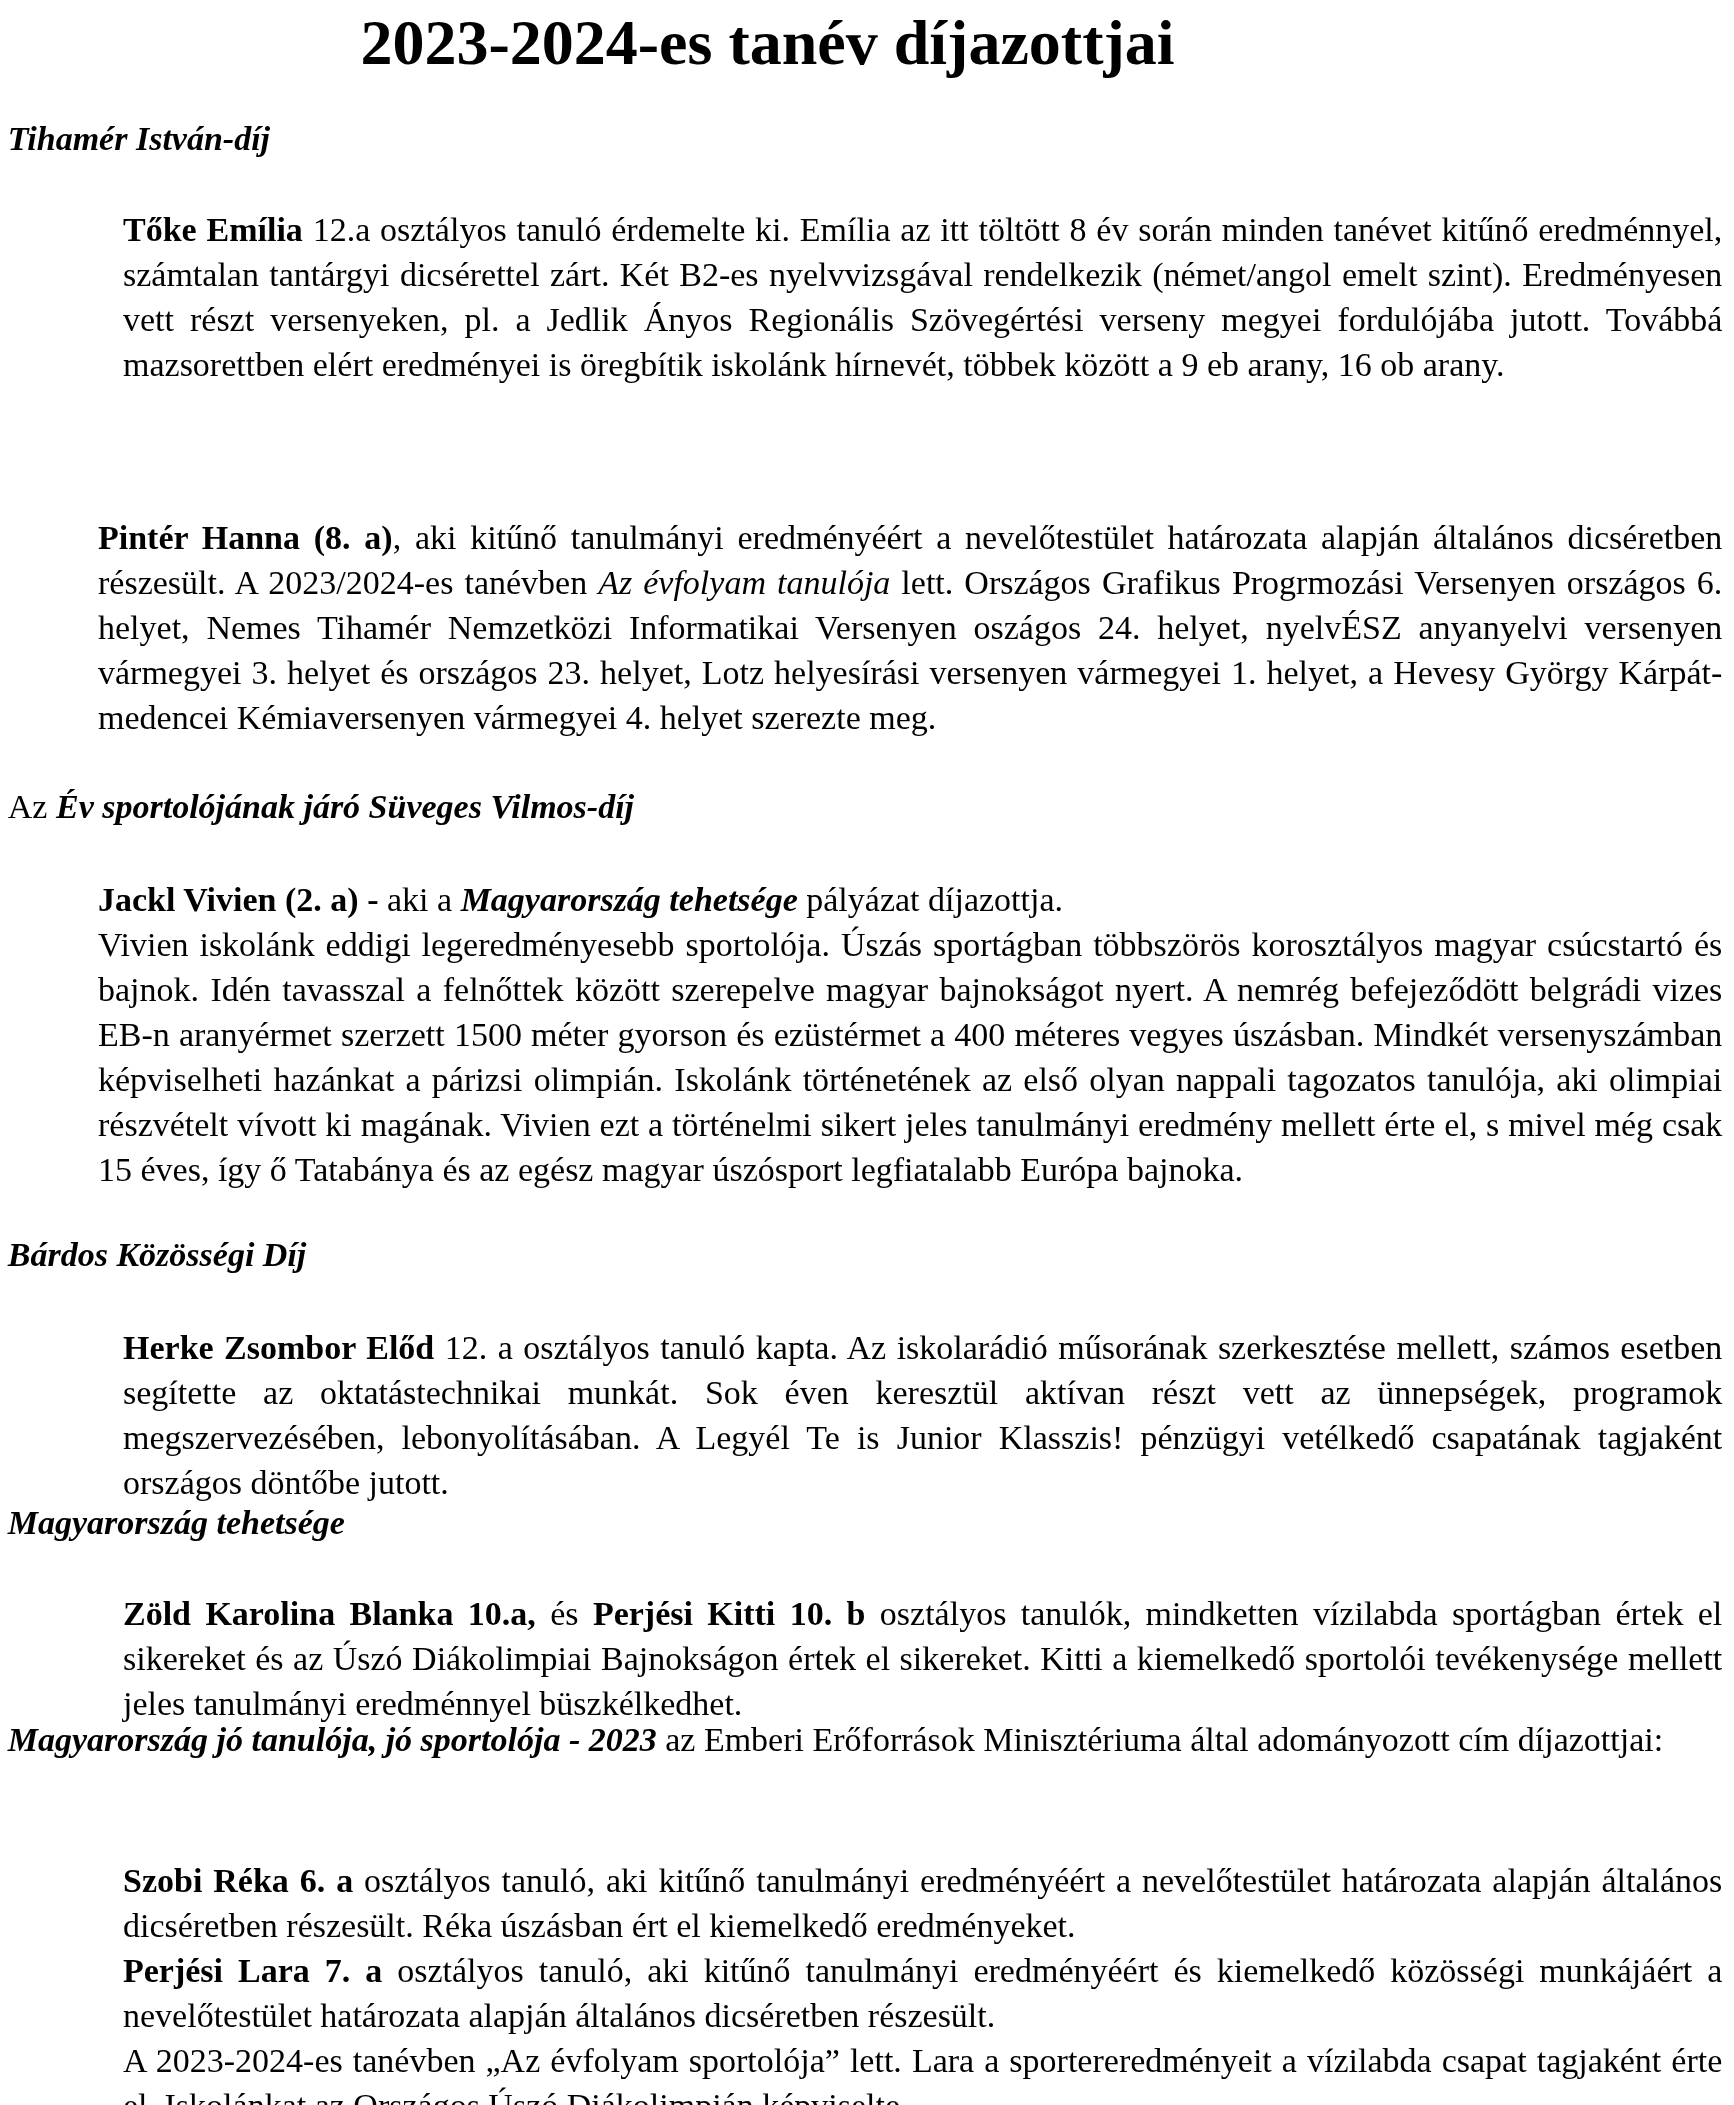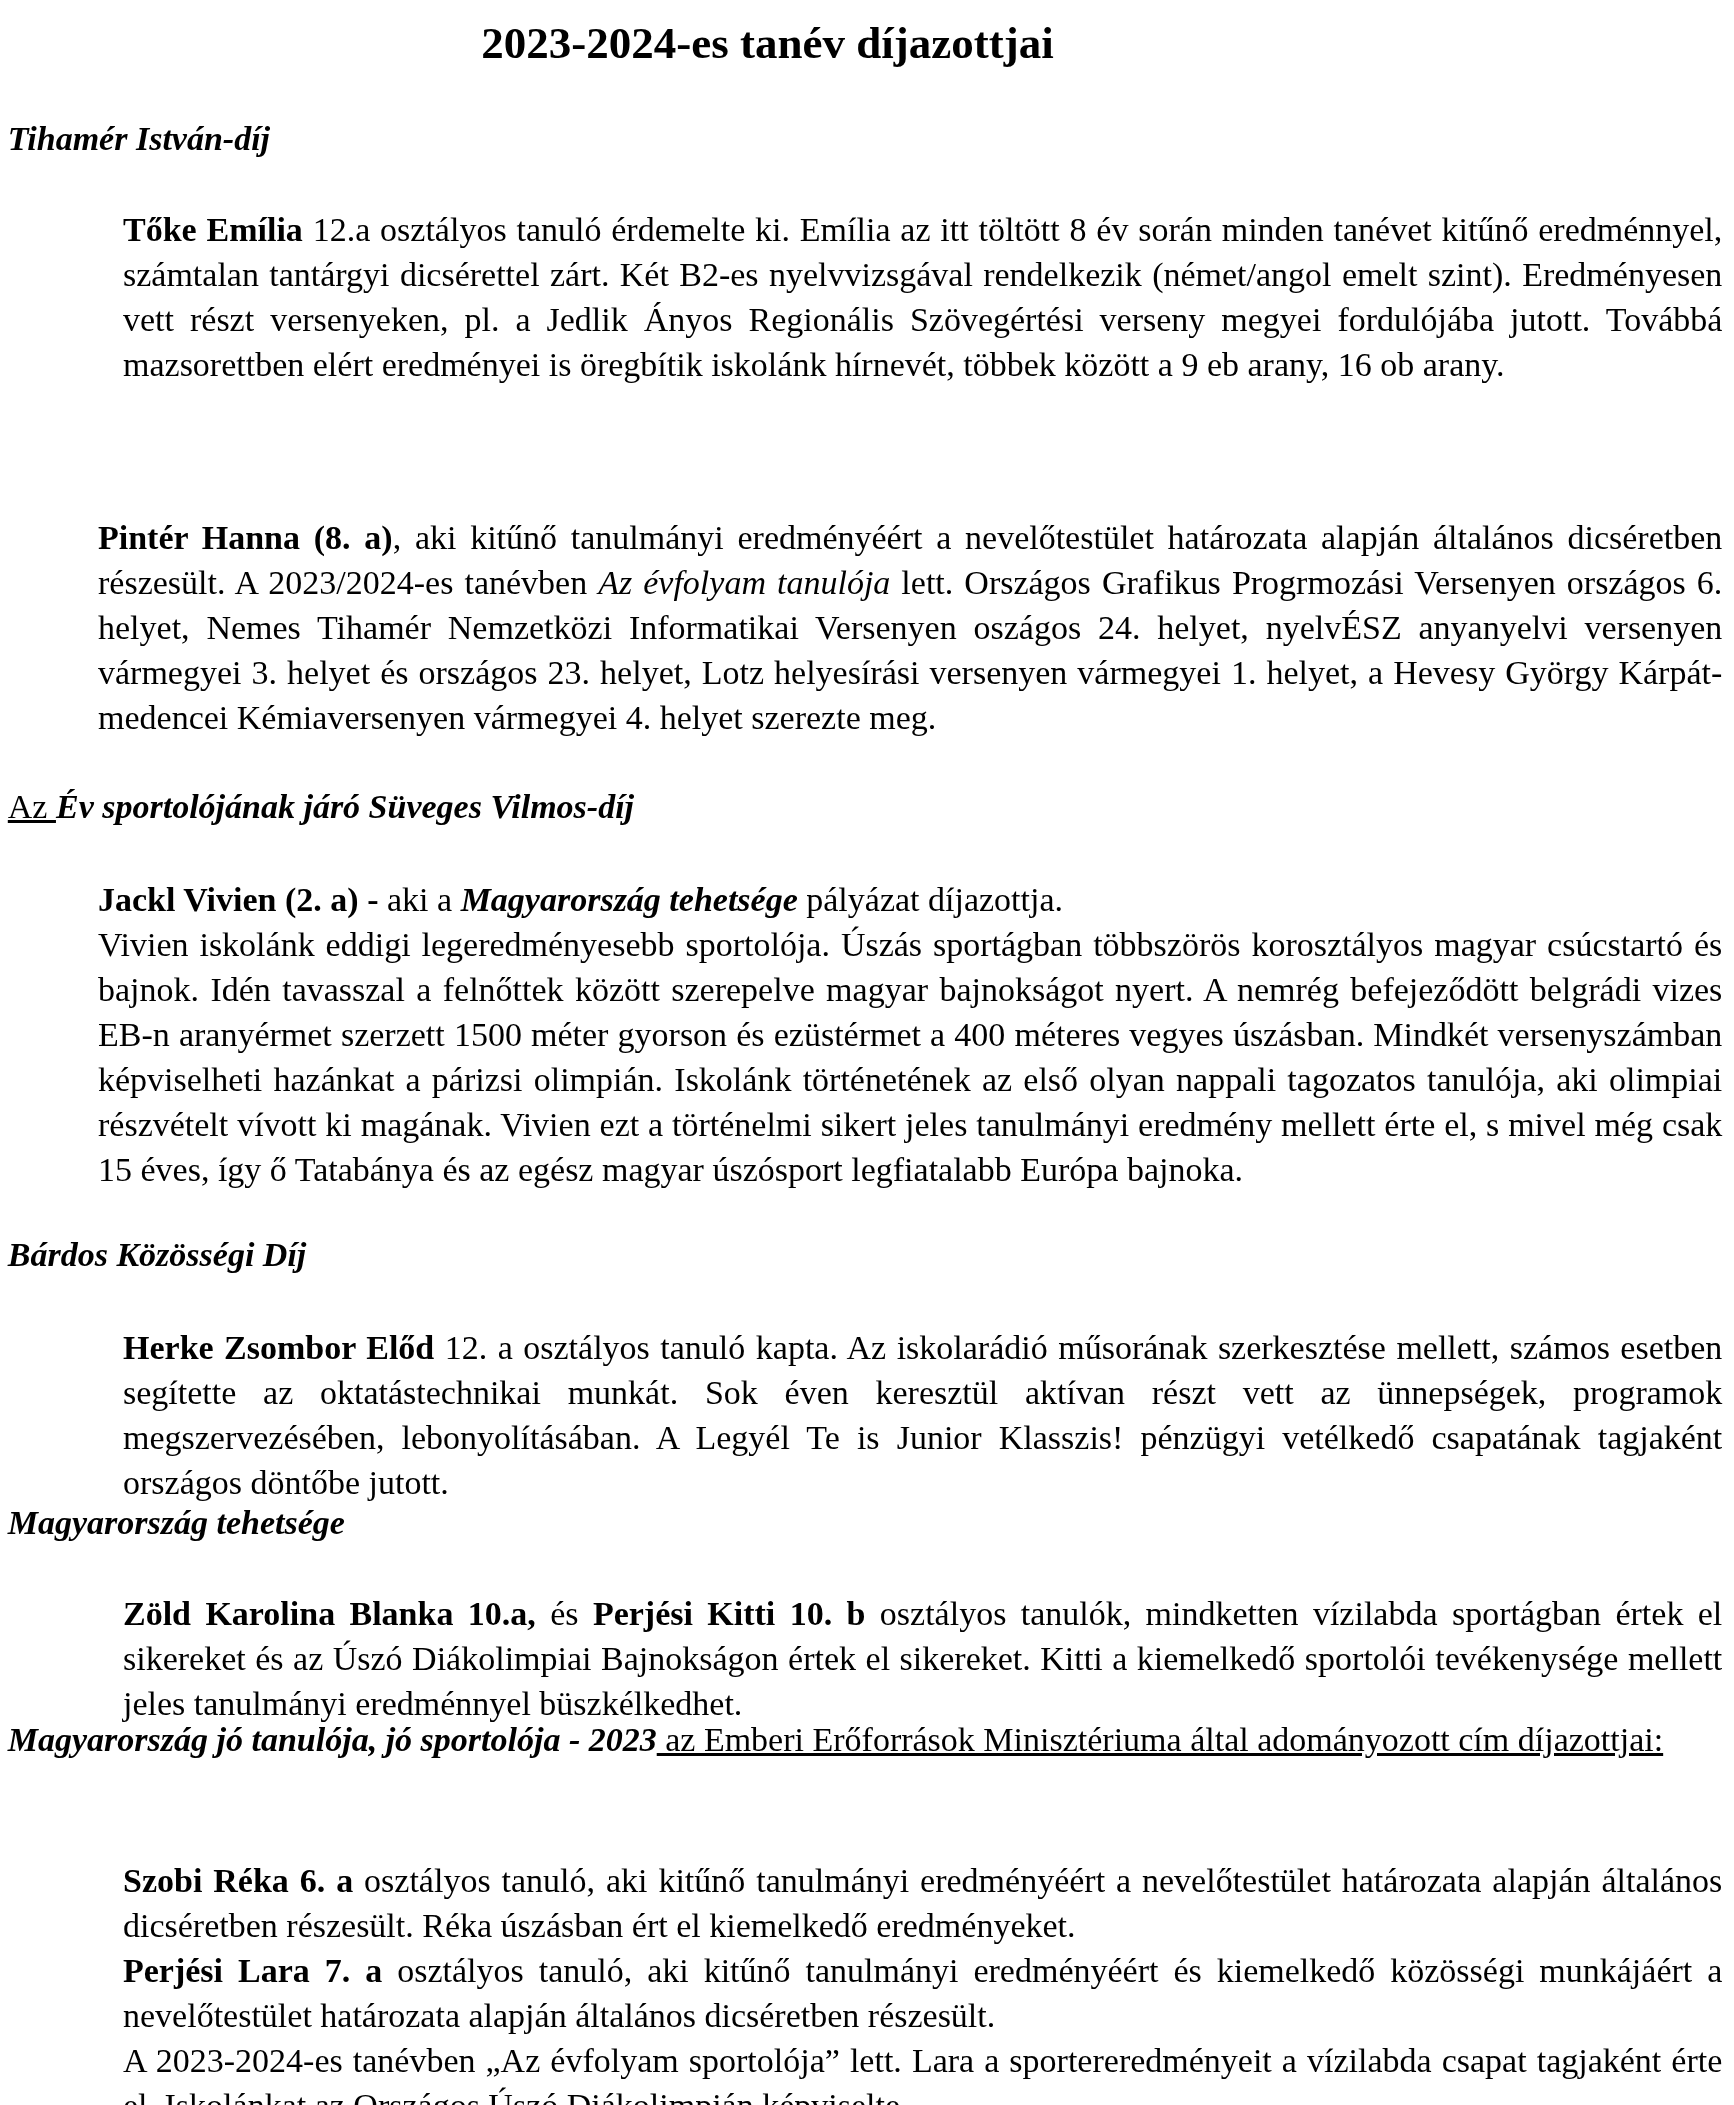--- a/index.html
+++ b/index.html
@@ -4,29 +4,29 @@
 <style>
   html, body { margin: 0; padding: 0; background: #ffffff; }
   body {
     width: 1735px; height: 2105px; overflow: hidden;
     font-family: "Liberation Serif", "DejaVu Serif", serif;
     color: #000000;
   }
   .page { position: relative; width: 1735px; height: 2105px; }
   .title {
     position: absolute; top: 2px; left: 0; width: 1535px;
-    text-align: center; font-weight: bold; font-size: 45px; line-height: 82px;
+    text-align: center; font-weight: bold; font-size: 64px; line-height: 82px;
     padding-left: 0;
   }
   .title span { display: inline-block; margin-left: 0; }
   .heading {
     position: absolute; left: 7.8px; font-size: 34px; line-height: 45px;
     font-style: italic; font-weight: bold;
   }
-  .heading .norm { font-style: normal; font-weight: normal; text-decoration: underline; }
+  .heading .norm { font-style: normal; font-weight: normal; }
   .para {
     position: absolute; right: 12.7px; font-size: 34px; line-height: 45px;
     text-align: justify; word-spacing: 0px; margin-top: 28px;
   }
   .para.p1 { left: 123px; }
   .para.p2 { left: 98px; }
   b { font-weight: bold; }
   i { font-style: italic; }
   .block { display: block; text-align: justify; text-align-last: left; }
 </style>

